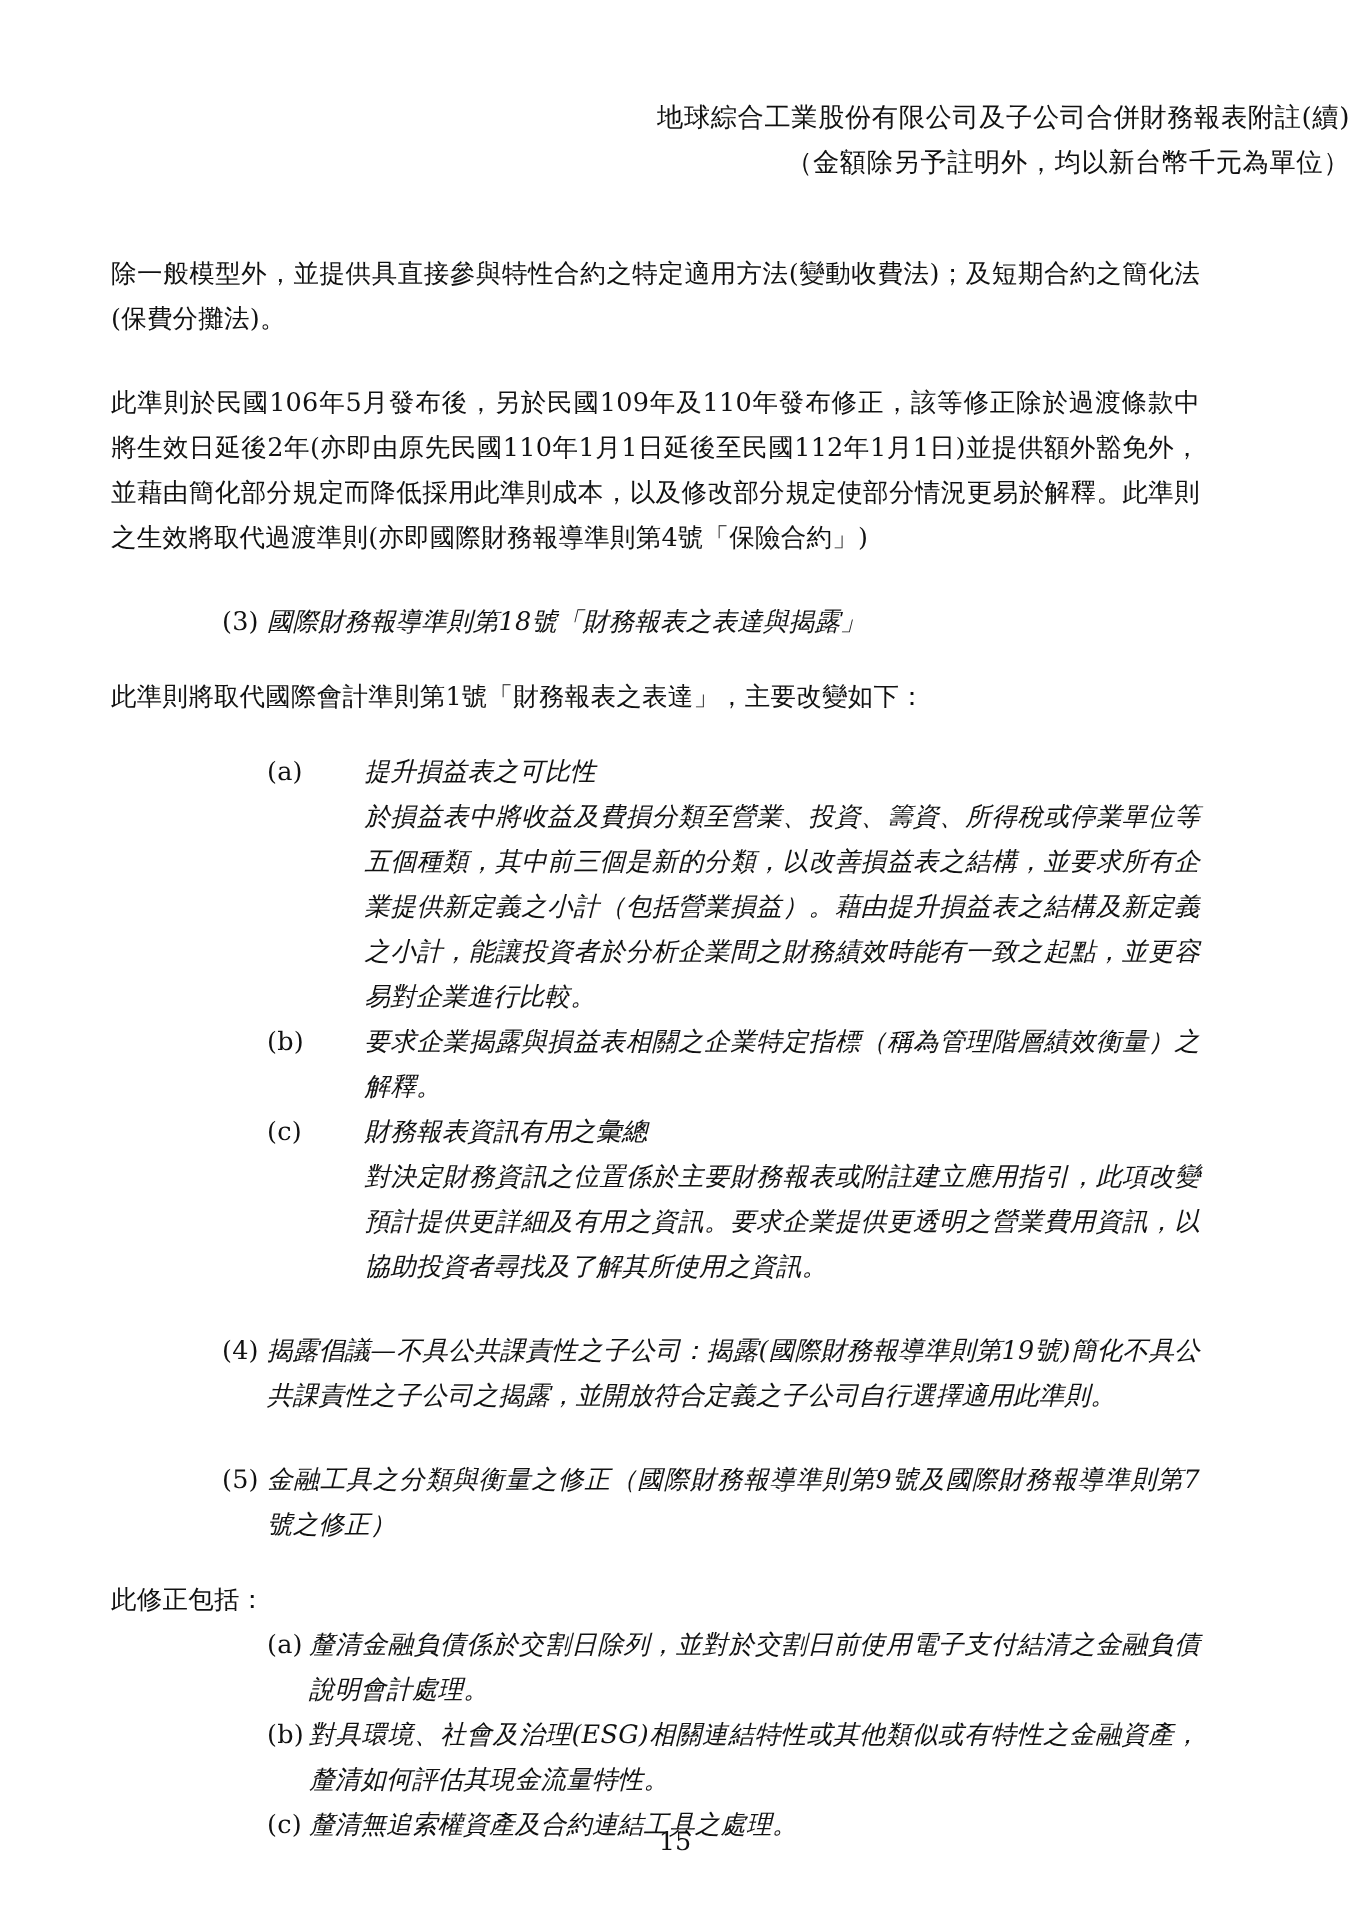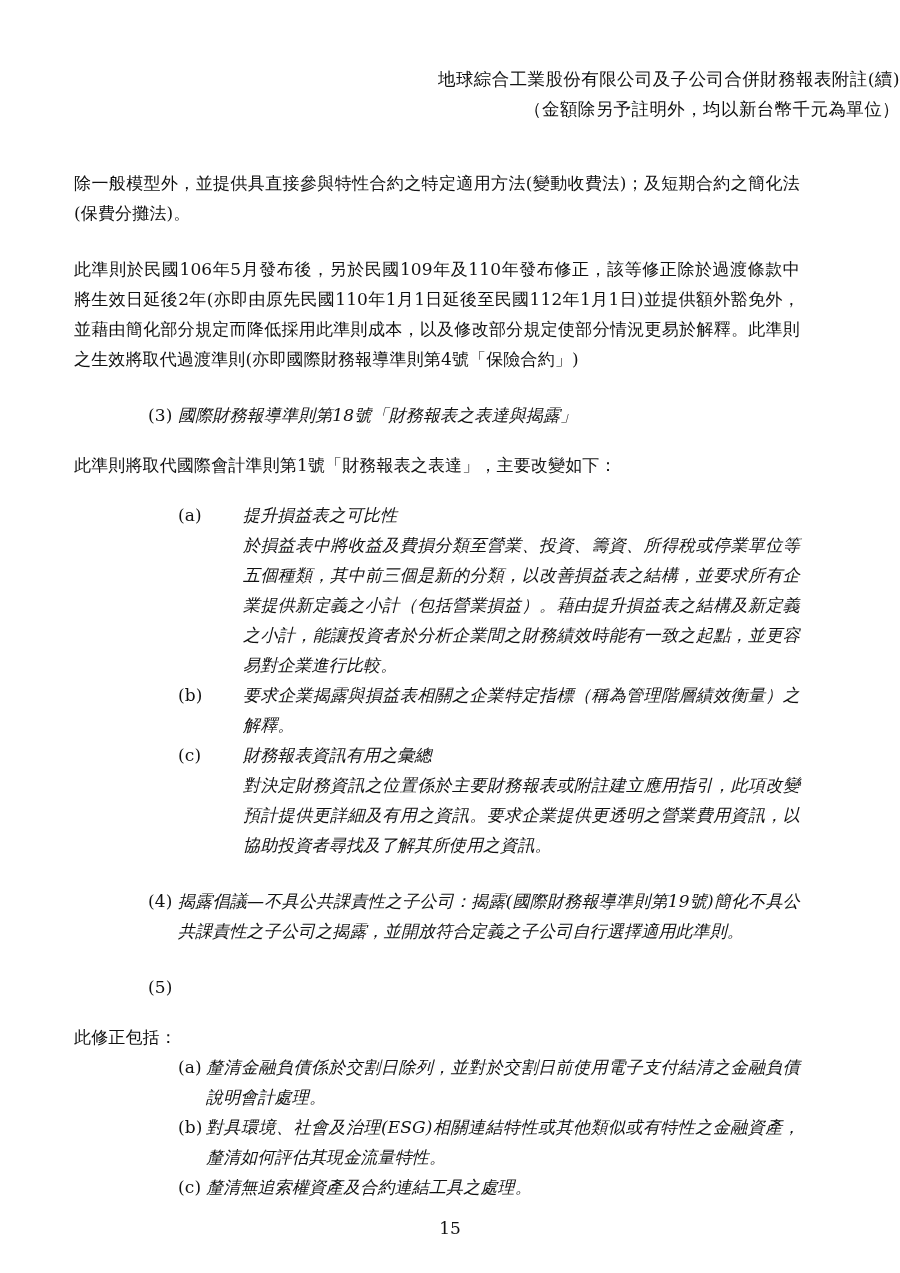--- a/index.html
+++ b/index.html
@@ -165,20 +165,21 @@
 
     <div class="row lv1">
       <span class="marker">(4)</span>
       <span class="text">揭露倡議—不具公共課責性之子公司：揭露(國際財務報導準則第19號)簡化不具公共課責性之子公司之揭露，並開放符合定義之子公司自行選擇適用此準則。</span>
     </div>
 
     <div class="spacer-lg"></div>
 
     <div class="row lv1">
       <span class="marker">(5)</span>
+      <span class="text">金融工具之分類與衡量之修正（國際財務報導準則第9號及國際財務報導準則第7號之修正）</span>
     </div>
 
     <div class="spacer-md"></div>
 
     <p class="para">此修正包括：</p>
 
     <div class="row lv2">
       <span class="marker">(a)</span>
       <span class="text">釐清金融負債係於交割日除列，並對於交割日前使用電子支付結清之金融負債說明會計處理。</span>
     </div>

